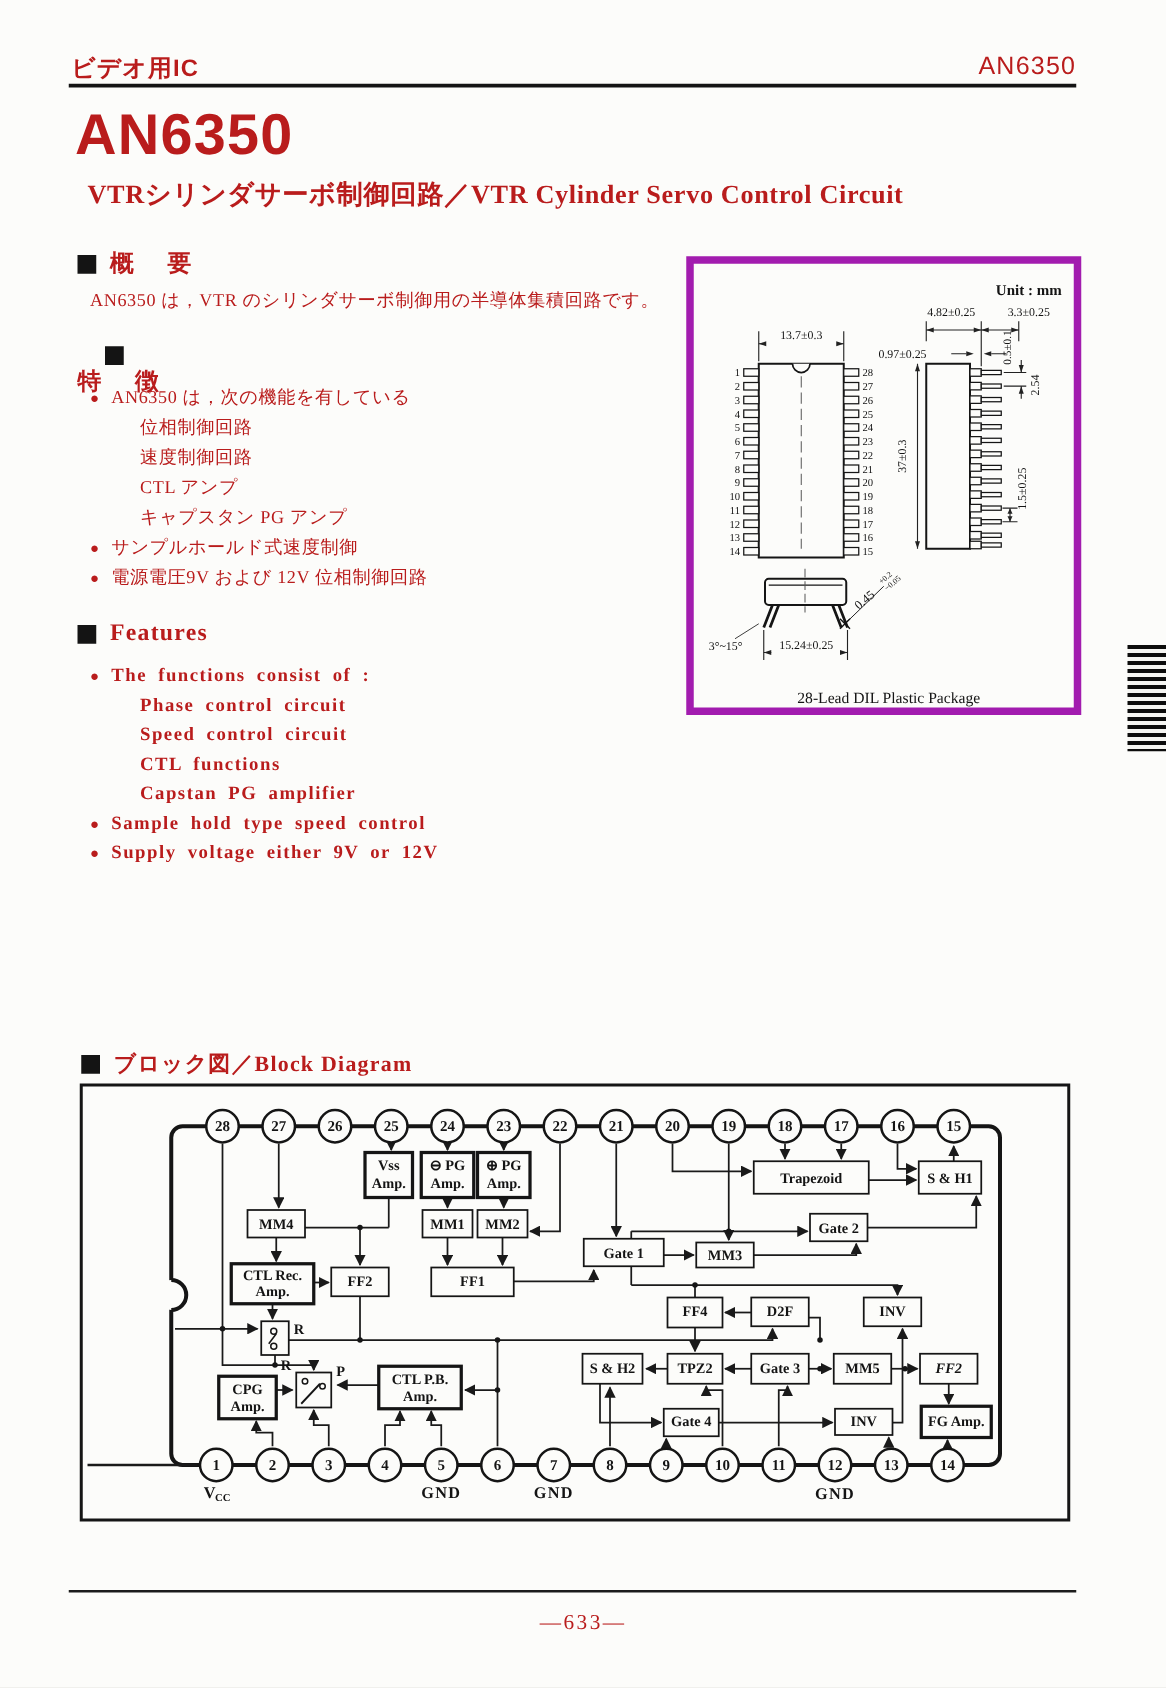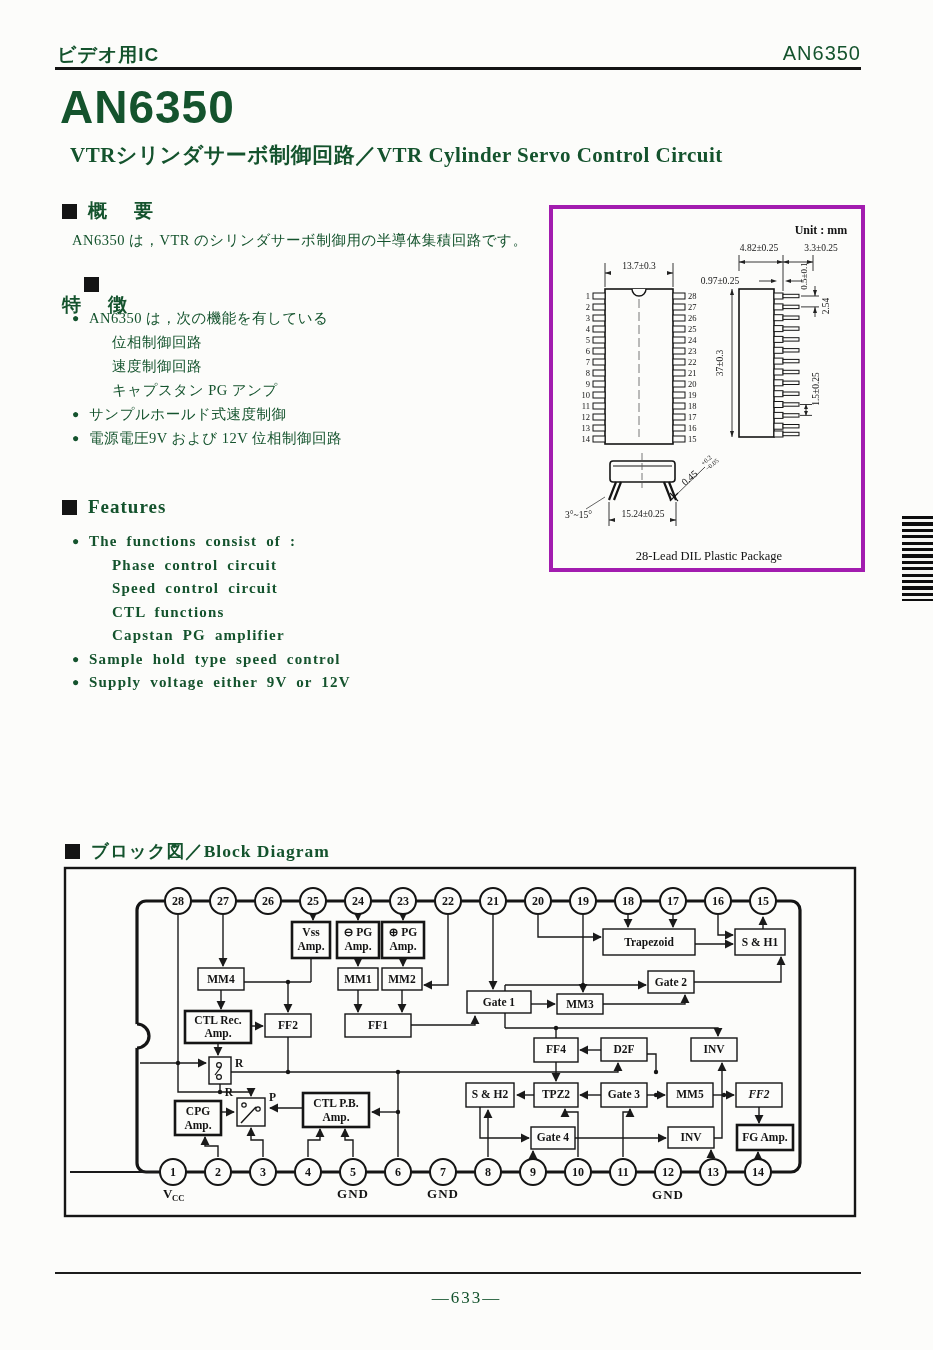--- a/index.html
+++ b/index.html
@@ -1,32 +1,32 @@
 <!DOCTYPE html>
 <html><head>
 <meta charset="utf-8">
 <style>
   html,body{margin:0;padding:0;background:#e8e8e4;}
-  .page{position:relative;width:933px;height:1350px;background:#fcfcfa;color:#14532d;
+  .page{position:relative;width:933px;height:1350px;background:#fcfcfa;color:#b91c1c;
         font-family:"Liberation Serif",serif;overflow:hidden;margin:0 auto;text-decoration:underline;}
   .abs{position:absolute;}
   .sans{font-family:"Liberation Sans",sans-serif;}
   .hdr-left{left:57px;top:42px;font-size:19px;font-weight:700;letter-spacing:1px;}
   .hdr-right{right:72px;top:42px;font-size:20px;letter-spacing:1px;}
   .rule{left:55px;top:67px;width:806px;height:3px;background:#141414;}
   .title{left:60px;top:80px;font-size:46px;font-weight:900;letter-spacing:1px;}
   .subtitle{left:70px;top:141px;font-size:21px;font-weight:700;letter-spacing:0.5px;}
   .sec-head{display:flex;align-items:center;font-size:19px;font-weight:700;letter-spacing:4px;}
   .sq{display:inline-block;width:15px;height:15px;background:#141414;margin-right:11px;flex:0 0 auto;}
   .body-text{font-size:14.5px;letter-spacing:0.5px;}
   .list .row{display:flex;line-height:24px;font-size:14.5px;letter-spacing:0.5px;}
   .list .row .blt{width:17px;flex:0 0 auto;font-size:12px;}
   .list .row.ind{margin-left:40px;text-align:center;}
   .en .row{font-size:15px;font-weight:700;letter-spacing:1.2px;word-spacing:4px;line-height:23.5px;}
-  .pkg-box{left:549px;top:205px;width:316px;height:367px;border:4px solid #a21caf;box-sizing:border-box;}
+  .pkg-box{left:549px;top:205px;width:316px;height:367px;border:6px solid #a21caf;box-sizing:border-box;}
   .edge-tab{left:902px;top:516px;width:31px;height:85px;
             background:repeating-linear-gradient(180deg,#0d0d0d 0 3.2px,#f6f6f3 3.2px 6.4px);}
   .bd-head{left:65px;top:839px;font-size:17.5px;font-weight:700;letter-spacing:1px;text-align:center;}
   .foot-line{left:55px;top:1272px;width:806px;height:2px;background:#1c1c1c;}
   .foot-num{left:0;right:0;top:1288px;text-align:center;font-size:17px;letter-spacing:2px;}
   svg text{font-family:"Liberation Serif",serif;fill:#141414;}
   .blk-t{font-size:11.5px;font-weight:600;}
   .blk-t.it{font-style:italic;font-weight:700;}
   .pin-t{font-size:12px;font-weight:700;}
   .dim-t{font-size:9.5px;}
@@ -63,20 +63,23 @@
   <div class="abs list" style="left:72px;top:306px;">
     <div class="row">
         <span class="blt">●</span>
         <span>AN6350 は，次の機能を有している</span>
       </div>
     <div class="row ind">
         <span>位相制御回路</span>
       </div>
     <div class="row ind">
         <span>速度制御回路</span>
+      </div>
+    <div class="row ind">
+        <span>CTL アンプ</span>
       </div>
     <div class="row ind">
         <span>キャプスタン PG アンプ</span>
       </div>
     <div class="row">
         <span class="blt">●</span>
         <span>サンプルホールド式速度制御</span>
       </div>
     <div class="row">
         <span class="blt">●</span>

